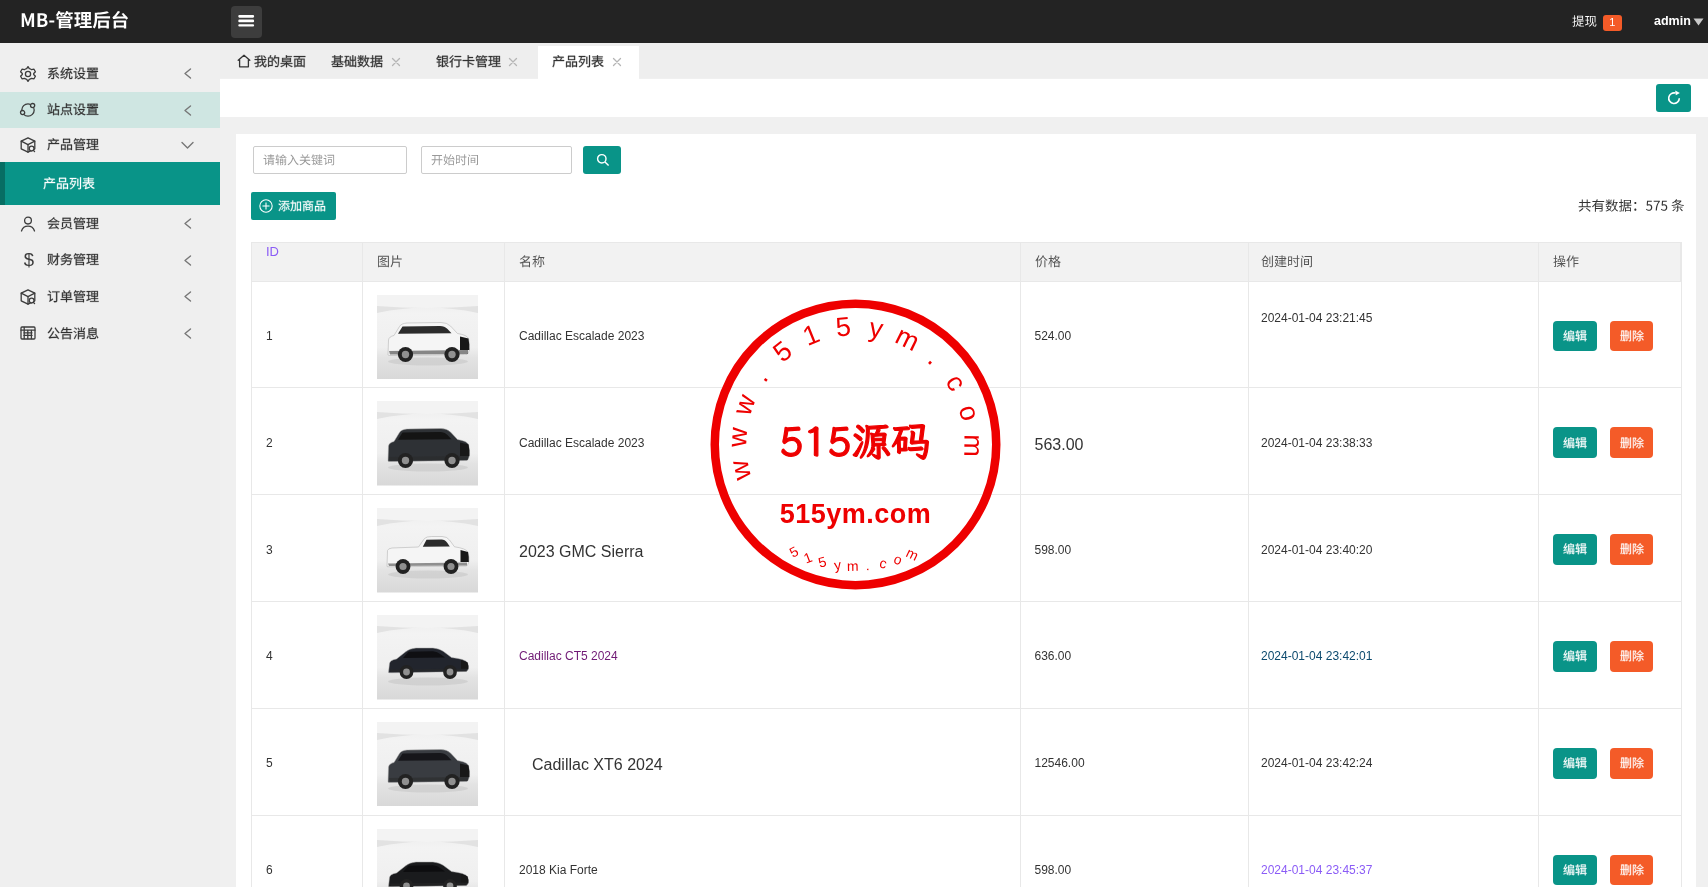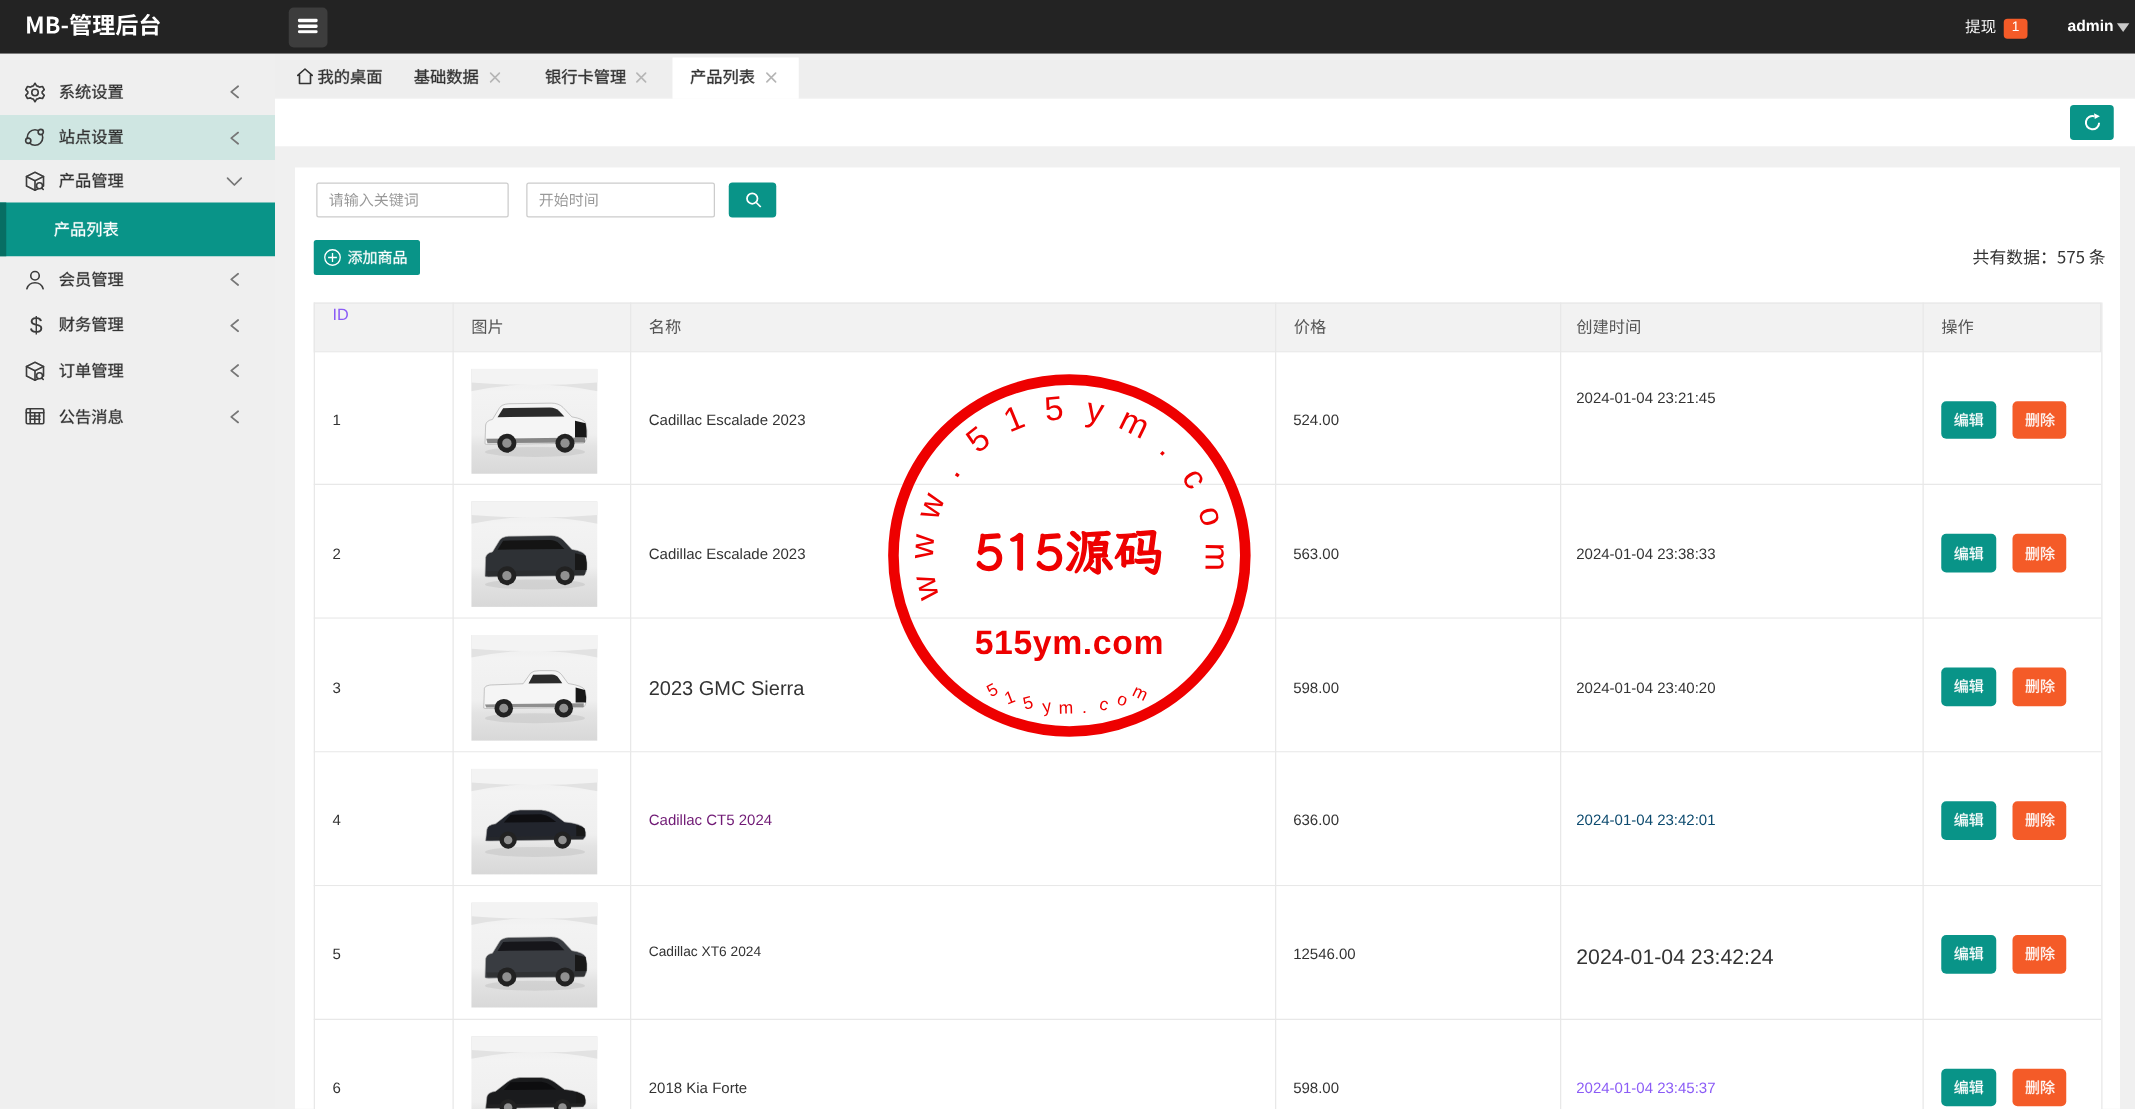--- a/index.html
+++ b/index.html
@@ -271,21 +271,21 @@
         <path d="M11 60 L11.5 45 Q12 41.5 17 40.5 L22.5 31.5 Q24 28.5 30 28 L64 27.5 Q70 27.5 73.5 31 L80.5 38.5 Q90 40 91.5 43.5 L92.5 49 Q93 57 90 59.5 L14 60.5 Q11 60.5 11 60 Z" fill="#2e3135" stroke="#a8a8a8" stroke-width="0.5"></path>
 <path d="M25.5 31.5 L63 31 Q67.5 31 70.5 34 L74.5 38.2 L21 38.7 Z" fill="#141414"></path>
 <path d="M83 41.5 L91.5 43.5 Q92.6 49 92.3 55 L83 55 Z" fill="#181818"></path>
 <path d="M12 56 L91 55 L91 59 L13 59.5 Z" fill="#2a2a2a" opacity="0.55"></path>
 <circle cx="28.5" cy="59.5" r="7.6" fill="#222"></circle>
         <circle cx="28.5" cy="59.5" r="3.7" fill="#909090"></circle>
 <circle cx="75" cy="59.5" r="7.6" fill="#222"></circle>
         <circle cx="75" cy="59.5" r="3.7" fill="#909090"></circle>
       </svg></div>
 <div class="abs" style="left:519px;top:435.8px;font-size:12px;color:#333">Cadillac Escalade 2023</div>
-<div class="abs" style="left:1034.5px;top:435.8px;font-size:12px;color:#333">563.00</div>
+<div class="abs" style="left:1034.5px;top:435.8px;font-size:16px;color:#333">563.00</div>
 <div class="abs" style="left:1261px;top:435.8px;font-size:12px;color:#333">2024-01-04 23:38:33</div>
 <div class="abs" style="left:1552.9px;top:427.4px;width:44.2px;height:30.8px;background:#099488;border-radius:4px"></div>
 <svg style="position:absolute;left:1563px;top:436.6px" width="24.0" height="12" viewBox="0 0 24.0 12">
       <path d="M0.5 9.7 0.7 10.5C1.7 10.1 2.9 9.6 4.2 9.1L4 8.4C2.7 8.9 1.4 9.4 0.5 9.7ZM0.7 5.2C0.9 5.2 1.2 5.1 2.5 4.9C2 5.7 1.6 6.3 1.4 6.5C1 7 0.8 7.3 0.5 7.3C0.6 7.6 0.8 8 0.8 8.1C1 8 1.4 7.9 4.1 7.3C4 7.1 4 6.7 4 6.5L2 6.9C2.9 5.8 3.7 4.5 4.4 3.2L3.6 2.7C3.4 3.2 3.2 3.7 2.9 4.1L1.6 4.3C2.3 3.2 3 1.8 3.4 0.5L2.6 0.2C2.1 1.7 1.3 3.3 1.1 3.7C0.9 4.1 0.7 4.4 0.5 4.4C0.6 4.6 0.7 5.1 0.7 5.2ZM7.5 6.1V7.9H6.5V6.1ZM8.1 6.1H9V7.9H8.1ZM5.8 5.4V11.2H6.5V8.6H7.5V10.9H8.1V8.6H9V10.9H9.6V8.6H10.5V10.4C10.5 10.5 10.4 10.5 10.3 10.5C10.2 10.5 10 10.5 9.8 10.5C9.9 10.7 9.9 11 10 11.2C10.4 11.2 10.7 11.2 10.9 11.1C11.1 10.9 11.2 10.7 11.2 10.4V5.4L10.5 5.4ZM9.6 6.1H10.5V7.9H9.6ZM7.3 0.4C7.5 0.7 7.6 1.2 7.8 1.5H5V4.1C5 6 4.9 8.7 3.8 10.6C3.9 10.7 4.3 10.9 4.5 11.1C5.6 9.1 5.8 6.3 5.8 4.3H11V1.5H8.7C8.6 1.1 8.4 0.6 8.1 0.2ZM5.8 2.3H10.2V3.6H5.8Z M18.6 1.3H21.8V2.5H18.6ZM17.8 0.6V3.2H22.7V0.6ZM13 6.3C13.1 6.2 13.4 6.2 13.8 6.2H14.9V7.9L12.5 8.3L12.7 9.2L14.9 8.7V11.2H15.8V8.6L17.1 8.3L17.1 7.5L15.8 7.8V6.2H16.9V5.4H15.8V3.5H14.9V5.4H13.8C14.1 4.5 14.4 3.5 14.7 2.5H16.9V1.7H15C15.1 1.2 15.2 0.8 15.2 0.4L14.4 0.2C14.3 0.7 14.2 1.2 14.1 1.7H12.6V2.5H13.9C13.6 3.5 13.4 4.3 13.3 4.6C13.1 5.1 12.9 5.5 12.7 5.5C12.8 5.8 12.9 6.2 13 6.3ZM21.8 4.7V5.7H18.7V4.7ZM16.8 9.4 16.9 10.2 21.8 9.8V11.3H22.6V9.8L23.5 9.7L23.5 8.9L22.6 9V4.7H23.4V3.9H17.1V4.7H17.9V9.3ZM21.8 6.4V7.4H18.7V6.4ZM21.8 8.1V9.1L18.7 9.3V8.1Z" fill="#ffffff" stroke="#ffffff" stroke-width="0.3"></path>
     </svg>
 <div class="abs" style="left:1610px;top:427.4px;width:43.4px;height:30.8px;background:#f45b28;border-radius:4px"></div>
 <svg style="position:absolute;left:1619.7px;top:436.6px" width="24.0" height="12" viewBox="0 0 24.0 12">
       <path d="M8.5 1.6V8.4H9.2V1.6ZM10.2 0.4V10.3C10.2 10.4 10.2 10.5 10 10.5C9.9 10.5 9.4 10.5 8.8 10.5C8.9 10.7 9 11.1 9.1 11.3C9.8 11.3 10.3 11.3 10.6 11.1C10.9 11 11 10.8 11 10.3V0.4ZM0.5 4.9V5.7H1.3V6.3C1.3 7.8 1.2 9.6 0.5 10.8C0.7 10.9 1 11.1 1.1 11.3C1.9 10 2.1 7.9 2.1 6.3V5.7H3.2V10.2C3.2 10.3 3.1 10.4 3 10.4C2.9 10.4 2.5 10.4 2.1 10.4C2.2 10.6 2.3 10.9 2.3 11.1C2.9 11.1 3.3 11.1 3.6 11C3.8 10.8 3.9 10.6 3.9 10.2V5.7H4.8V5.8C4.8 7.4 4.7 9.5 4 10.9C4.2 11 4.6 11.1 4.7 11.3C5.4 9.8 5.5 7.5 5.5 5.8V5.7H6.6V10.2C6.6 10.3 6.6 10.4 6.5 10.4C6.3 10.4 6 10.4 5.5 10.4C5.6 10.6 5.7 10.9 5.7 11.1C6.4 11.1 6.8 11.1 7 11C7.3 10.8 7.4 10.6 7.4 10.2V5.7H8V4.9H7.4V0.6H4.8V4.9H3.9V0.6H1.3V4.9ZM2.1 1.4H3.2V4.9H2.1ZM5.5 1.4H6.6V4.9H5.5Z M17.7 7.7C17.3 8.5 16.7 9.4 16 10.1C16.2 10.2 16.6 10.4 16.7 10.5C17.3 9.9 18 8.9 18.5 7.9ZM21.2 7.9C21.8 8.7 22.5 9.8 22.9 10.4L23.6 10C23.3 9.3 22.5 8.3 21.8 7.6ZM12.9 0.7V11.2H13.7V1.5H15.3C15 2.3 14.6 3.4 14.3 4.3C15.2 5.2 15.4 6 15.4 6.7C15.4 7.1 15.3 7.4 15.1 7.5C15 7.6 14.9 7.6 14.7 7.6C14.6 7.7 14.3 7.7 14 7.6C14.1 7.9 14.2 8.2 14.2 8.4C14.5 8.4 14.8 8.4 15.1 8.4C15.3 8.4 15.6 8.3 15.7 8.2C16.1 7.9 16.2 7.4 16.2 6.8C16.2 6 16 5.2 15.1 4.2C15.5 3.2 16 2 16.3 1L15.8 0.7L15.6 0.7ZM16.5 6.2V7H19.6V10.2C19.6 10.4 19.6 10.5 19.4 10.5C19.2 10.5 18.6 10.5 17.9 10.4C18.1 10.7 18.2 11 18.3 11.3C19.1 11.3 19.7 11.3 20 11.1C20.4 11 20.5 10.7 20.5 10.2V7H23.4V6.2H20.5V4.7H22.3V3.9H17.6V4.7H19.6V6.2ZM19.9 0.2C19.1 1.6 17.6 3 16.1 3.8C16.3 3.9 16.6 4.2 16.7 4.4C17.9 3.7 19.1 2.7 20 1.6C21 2.8 22 3.6 23.1 4.3C23.2 4.1 23.5 3.8 23.7 3.6C22.6 3 21.5 2.2 20.4 0.9L20.7 0.5Z" fill="#ffffff" stroke="#ffffff" stroke-width="0.3"></path>
     </svg>
 <div class="abs" style="left:266px;top:542.6px;font-size:12px;color:#333">3</div>
@@ -375,23 +375,23 @@
 <ellipse cx="51" cy="66.5" rx="40" ry="4" fill="#bfbfbf" opacity="0.45"></ellipse>
         <path d="M11 60 L11.5 45 Q12 41.5 17 40.5 L22.5 31.5 Q24 28.5 30 28 L64 27.5 Q70 27.5 73.5 31 L80.5 38.5 Q90 40 91.5 43.5 L92.5 49 Q93 57 90 59.5 L14 60.5 Q11 60.5 11 60 Z" fill="#393c41" stroke="#a8a8a8" stroke-width="0.5"></path>
 <path d="M25.5 31.5 L63 31 Q67.5 31 70.5 34 L74.5 38.2 L21 38.7 Z" fill="#16161a"></path>
 <path d="M83 41.5 L91.5 43.5 Q92.6 49 92.3 55 L83 55 Z" fill="#181818"></path>
 <path d="M12 56 L91 55 L91 59 L13 59.5 Z" fill="#2a2a2a" opacity="0.55"></path>
 <circle cx="28.5" cy="59.5" r="7.6" fill="#222"></circle>
         <circle cx="28.5" cy="59.5" r="3.7" fill="#909090"></circle>
 <circle cx="75" cy="59.5" r="7.6" fill="#222"></circle>
         <circle cx="75" cy="59.5" r="3.7" fill="#909090"></circle>
       </svg></div>
-<div class="abs" style="left:519px;top:756.2px;font-size:11px;color:#333">Cadillac XT6 2024</div>
+<div class="abs" style="left:532px;top:756.2px;font-size:16px;color:#333">Cadillac XT6 2024</div>
 <div class="abs" style="left:1034.5px;top:756.2px;font-size:12px;color:#333">12546.00</div>
-<div class="abs" style="left:1261px;top:756.2px;font-size:17px;color:#333">2024-01-04 23:42:24</div>
+<div class="abs" style="left:1261px;top:756.2px;font-size:12px;color:#333">2024-01-04 23:42:24</div>
 <div class="abs" style="left:1552.9px;top:747.8px;width:44.2px;height:30.8px;background:#099488;border-radius:4px"></div>
 <svg style="position:absolute;left:1563px;top:756.9999999999999px" width="24.0" height="12" viewBox="0 0 24.0 12">
       <path d="M0.5 9.7 0.7 10.5C1.7 10.1 2.9 9.6 4.2 9.1L4 8.4C2.7 8.9 1.4 9.4 0.5 9.7ZM0.7 5.2C0.9 5.2 1.2 5.1 2.5 4.9C2 5.7 1.6 6.3 1.4 6.5C1 7 0.8 7.3 0.5 7.3C0.6 7.6 0.8 8 0.8 8.1C1 8 1.4 7.9 4.1 7.3C4 7.1 4 6.7 4 6.5L2 6.9C2.9 5.8 3.7 4.5 4.4 3.2L3.6 2.7C3.4 3.2 3.2 3.7 2.9 4.1L1.6 4.3C2.3 3.2 3 1.8 3.4 0.5L2.6 0.2C2.1 1.7 1.3 3.3 1.1 3.7C0.9 4.1 0.7 4.4 0.5 4.4C0.6 4.6 0.7 5.1 0.7 5.2ZM7.5 6.1V7.9H6.5V6.1ZM8.1 6.1H9V7.9H8.1ZM5.8 5.4V11.2H6.5V8.6H7.5V10.9H8.1V8.6H9V10.9H9.6V8.6H10.5V10.4C10.5 10.5 10.4 10.5 10.3 10.5C10.2 10.5 10 10.5 9.8 10.5C9.9 10.7 9.9 11 10 11.2C10.4 11.2 10.7 11.2 10.9 11.1C11.1 10.9 11.2 10.7 11.2 10.4V5.4L10.5 5.4ZM9.6 6.1H10.5V7.9H9.6ZM7.3 0.4C7.5 0.7 7.6 1.2 7.8 1.5H5V4.1C5 6 4.9 8.7 3.8 10.6C3.9 10.7 4.3 10.9 4.5 11.1C5.6 9.1 5.8 6.3 5.8 4.3H11V1.5H8.7C8.6 1.1 8.4 0.6 8.1 0.2ZM5.8 2.3H10.2V3.6H5.8Z M18.6 1.3H21.8V2.5H18.6ZM17.8 0.6V3.2H22.7V0.6ZM13 6.3C13.1 6.2 13.4 6.2 13.8 6.2H14.9V7.9L12.5 8.3L12.7 9.2L14.9 8.7V11.2H15.8V8.6L17.1 8.3L17.1 7.5L15.8 7.8V6.2H16.9V5.4H15.8V3.5H14.9V5.4H13.8C14.1 4.5 14.4 3.5 14.7 2.5H16.9V1.7H15C15.1 1.2 15.2 0.8 15.2 0.4L14.4 0.2C14.3 0.7 14.2 1.2 14.1 1.7H12.6V2.5H13.9C13.6 3.5 13.4 4.3 13.3 4.6C13.1 5.1 12.9 5.5 12.7 5.5C12.8 5.8 12.9 6.2 13 6.3ZM21.8 4.7V5.7H18.7V4.7ZM16.8 9.4 16.9 10.2 21.8 9.8V11.3H22.6V9.8L23.5 9.7L23.5 8.9L22.6 9V4.7H23.4V3.9H17.1V4.7H17.9V9.3ZM21.8 6.4V7.4H18.7V6.4ZM21.8 8.1V9.1L18.7 9.3V8.1Z" fill="#ffffff" stroke="#ffffff" stroke-width="0.3"></path>
     </svg>
 <div class="abs" style="left:1610px;top:747.8px;width:43.4px;height:30.8px;background:#f45b28;border-radius:4px"></div>
 <svg style="position:absolute;left:1619.7px;top:756.9999999999999px" width="24.0" height="12" viewBox="0 0 24.0 12">
       <path d="M8.5 1.6V8.4H9.2V1.6ZM10.2 0.4V10.3C10.2 10.4 10.2 10.5 10 10.5C9.9 10.5 9.4 10.5 8.8 10.5C8.9 10.7 9 11.1 9.1 11.3C9.8 11.3 10.3 11.3 10.6 11.1C10.9 11 11 10.8 11 10.3V0.4ZM0.5 4.9V5.7H1.3V6.3C1.3 7.8 1.2 9.6 0.5 10.8C0.7 10.9 1 11.1 1.1 11.3C1.9 10 2.1 7.9 2.1 6.3V5.7H3.2V10.2C3.2 10.3 3.1 10.4 3 10.4C2.9 10.4 2.5 10.4 2.1 10.4C2.2 10.6 2.3 10.9 2.3 11.1C2.9 11.1 3.3 11.1 3.6 11C3.8 10.8 3.9 10.6 3.9 10.2V5.7H4.8V5.8C4.8 7.4 4.7 9.5 4 10.9C4.2 11 4.6 11.1 4.7 11.3C5.4 9.8 5.5 7.5 5.5 5.8V5.7H6.6V10.2C6.6 10.3 6.6 10.4 6.5 10.4C6.3 10.4 6 10.4 5.5 10.4C5.6 10.6 5.7 10.9 5.7 11.1C6.4 11.1 6.8 11.1 7 11C7.3 10.8 7.4 10.6 7.4 10.2V5.7H8V4.9H7.4V0.6H4.8V4.9H3.9V0.6H1.3V4.9ZM2.1 1.4H3.2V4.9H2.1ZM5.5 1.4H6.6V4.9H5.5Z M17.7 7.7C17.3 8.5 16.7 9.4 16 10.1C16.2 10.2 16.6 10.4 16.7 10.5C17.3 9.9 18 8.9 18.5 7.9ZM21.2 7.9C21.8 8.7 22.5 9.8 22.9 10.4L23.6 10C23.3 9.3 22.5 8.3 21.8 7.6ZM12.9 0.7V11.2H13.7V1.5H15.3C15 2.3 14.6 3.4 14.3 4.3C15.2 5.2 15.4 6 15.4 6.7C15.4 7.1 15.3 7.4 15.1 7.5C15 7.6 14.9 7.6 14.7 7.6C14.6 7.7 14.3 7.7 14 7.6C14.1 7.9 14.2 8.2 14.2 8.4C14.5 8.4 14.8 8.4 15.1 8.4C15.3 8.4 15.6 8.3 15.7 8.2C16.1 7.9 16.2 7.4 16.2 6.8C16.2 6 16 5.2 15.1 4.2C15.5 3.2 16 2 16.3 1L15.8 0.7L15.6 0.7ZM16.5 6.2V7H19.6V10.2C19.6 10.4 19.6 10.5 19.4 10.5C19.2 10.5 18.6 10.5 17.9 10.4C18.1 10.7 18.2 11 18.3 11.3C19.1 11.3 19.7 11.3 20 11.1C20.4 11 20.5 10.7 20.5 10.2V7H23.4V6.2H20.5V4.7H22.3V3.9H17.6V4.7H19.6V6.2ZM19.9 0.2C19.1 1.6 17.6 3 16.1 3.8C16.3 3.9 16.6 4.2 16.7 4.4C17.9 3.7 19.1 2.7 20 1.6C21 2.8 22 3.6 23.1 4.3C23.2 4.1 23.5 3.8 23.7 3.6C22.6 3 21.5 2.2 20.4 0.9L20.7 0.5Z" fill="#ffffff" stroke="#ffffff" stroke-width="0.3"></path>
     </svg>
 <div class="abs" style="left:266px;top:863px;font-size:12px;color:#333">6</div>
 <div class="abs" style="left:376.5px;top:828.6px;width:101px;height:84.5px"><svg width="101" height="84.5" viewBox="0 0 101 84.5">

